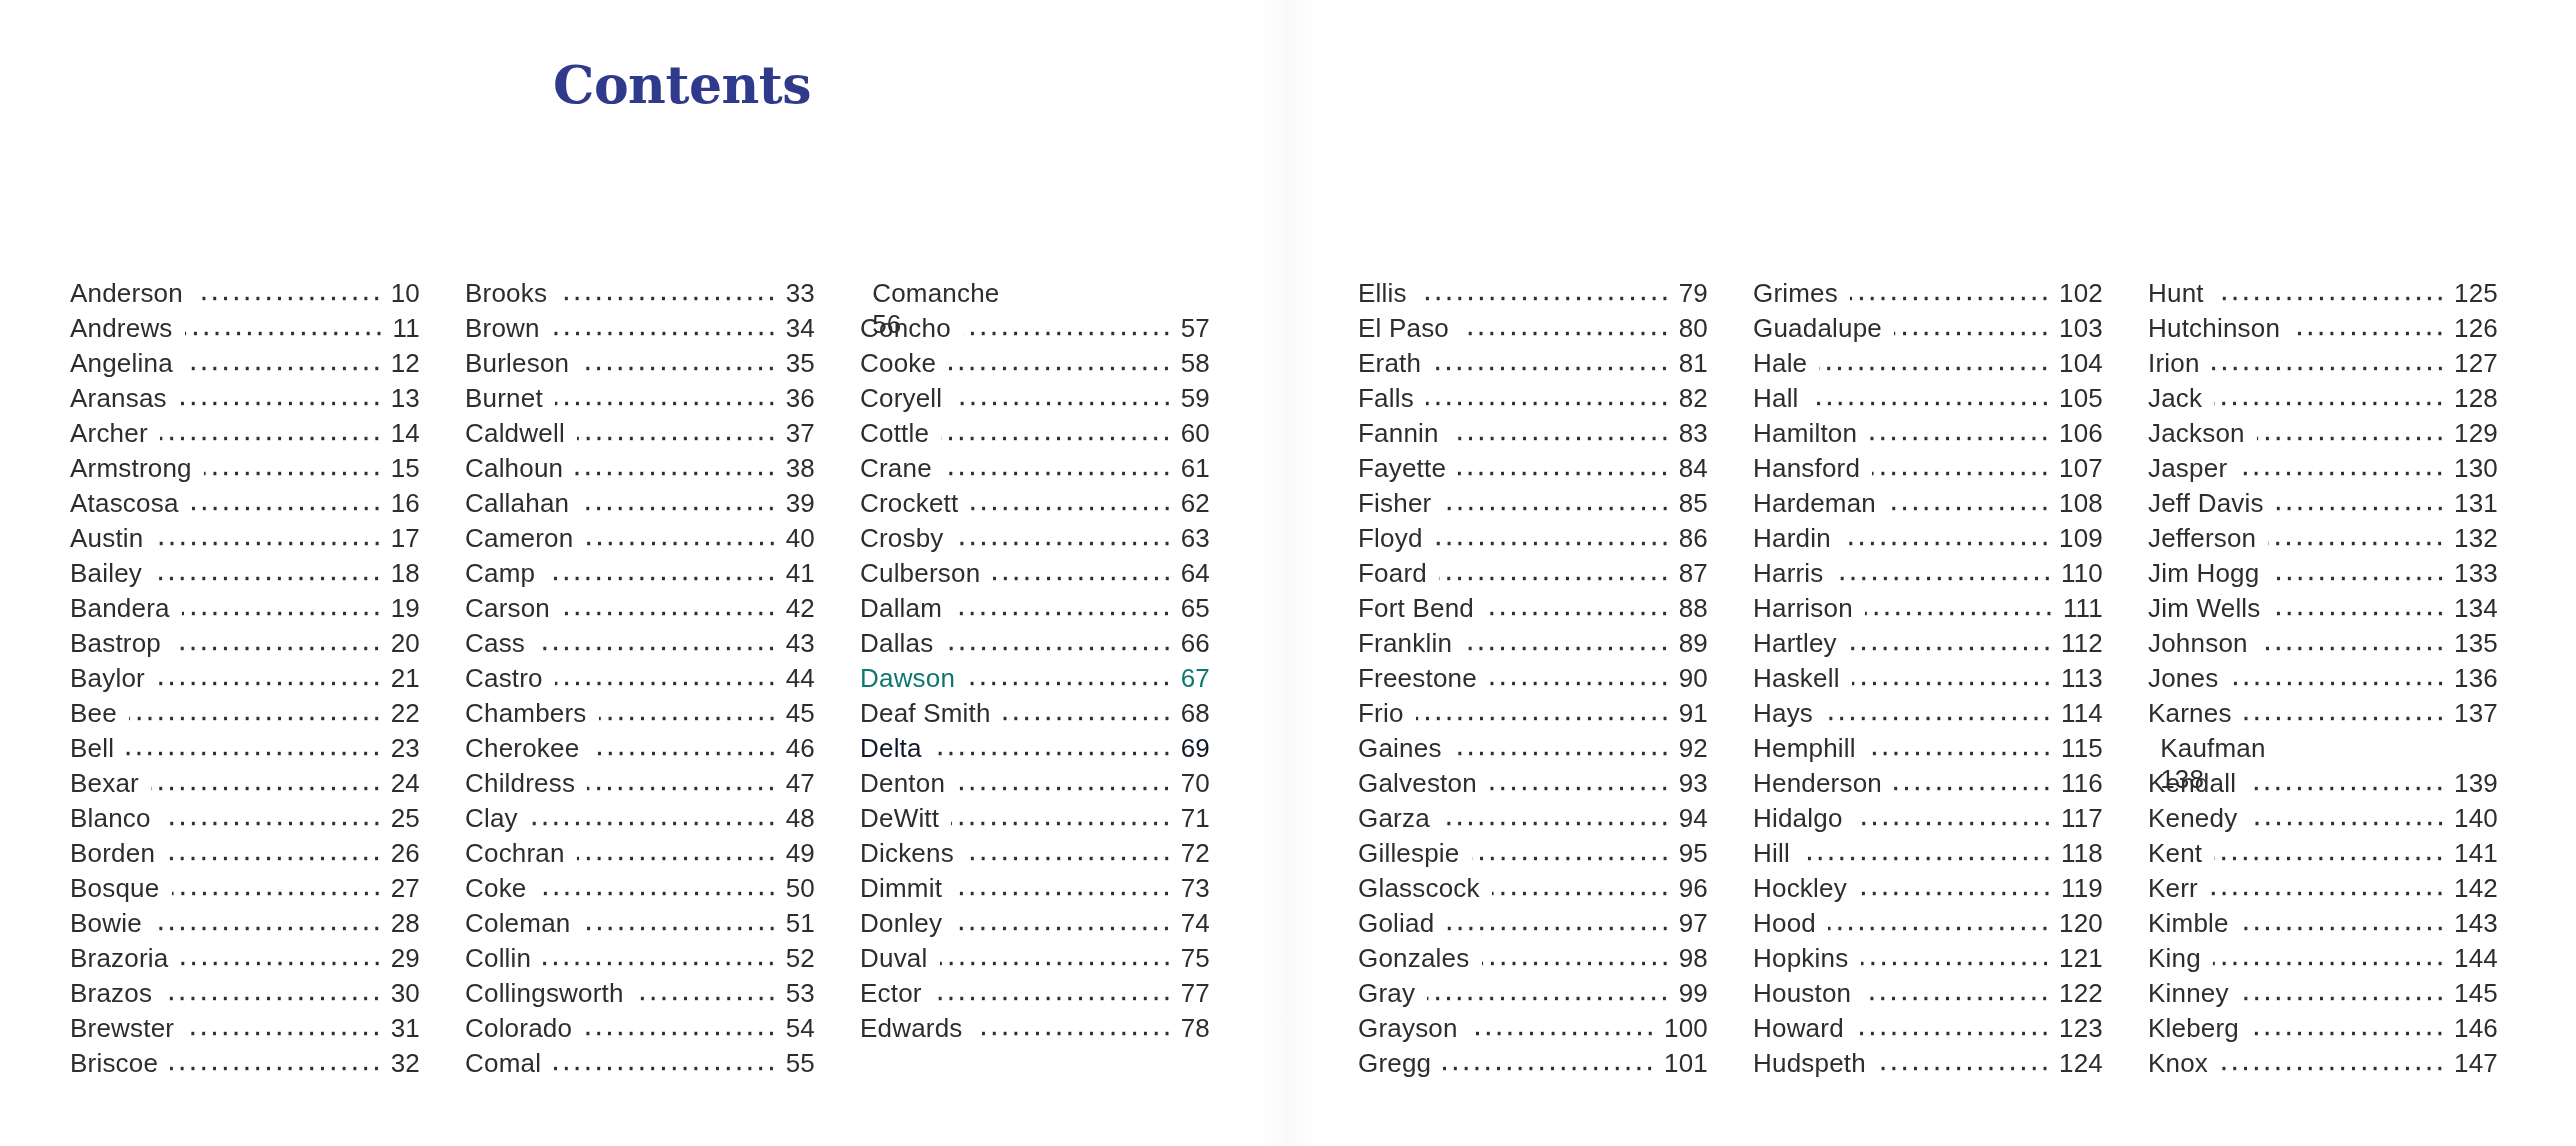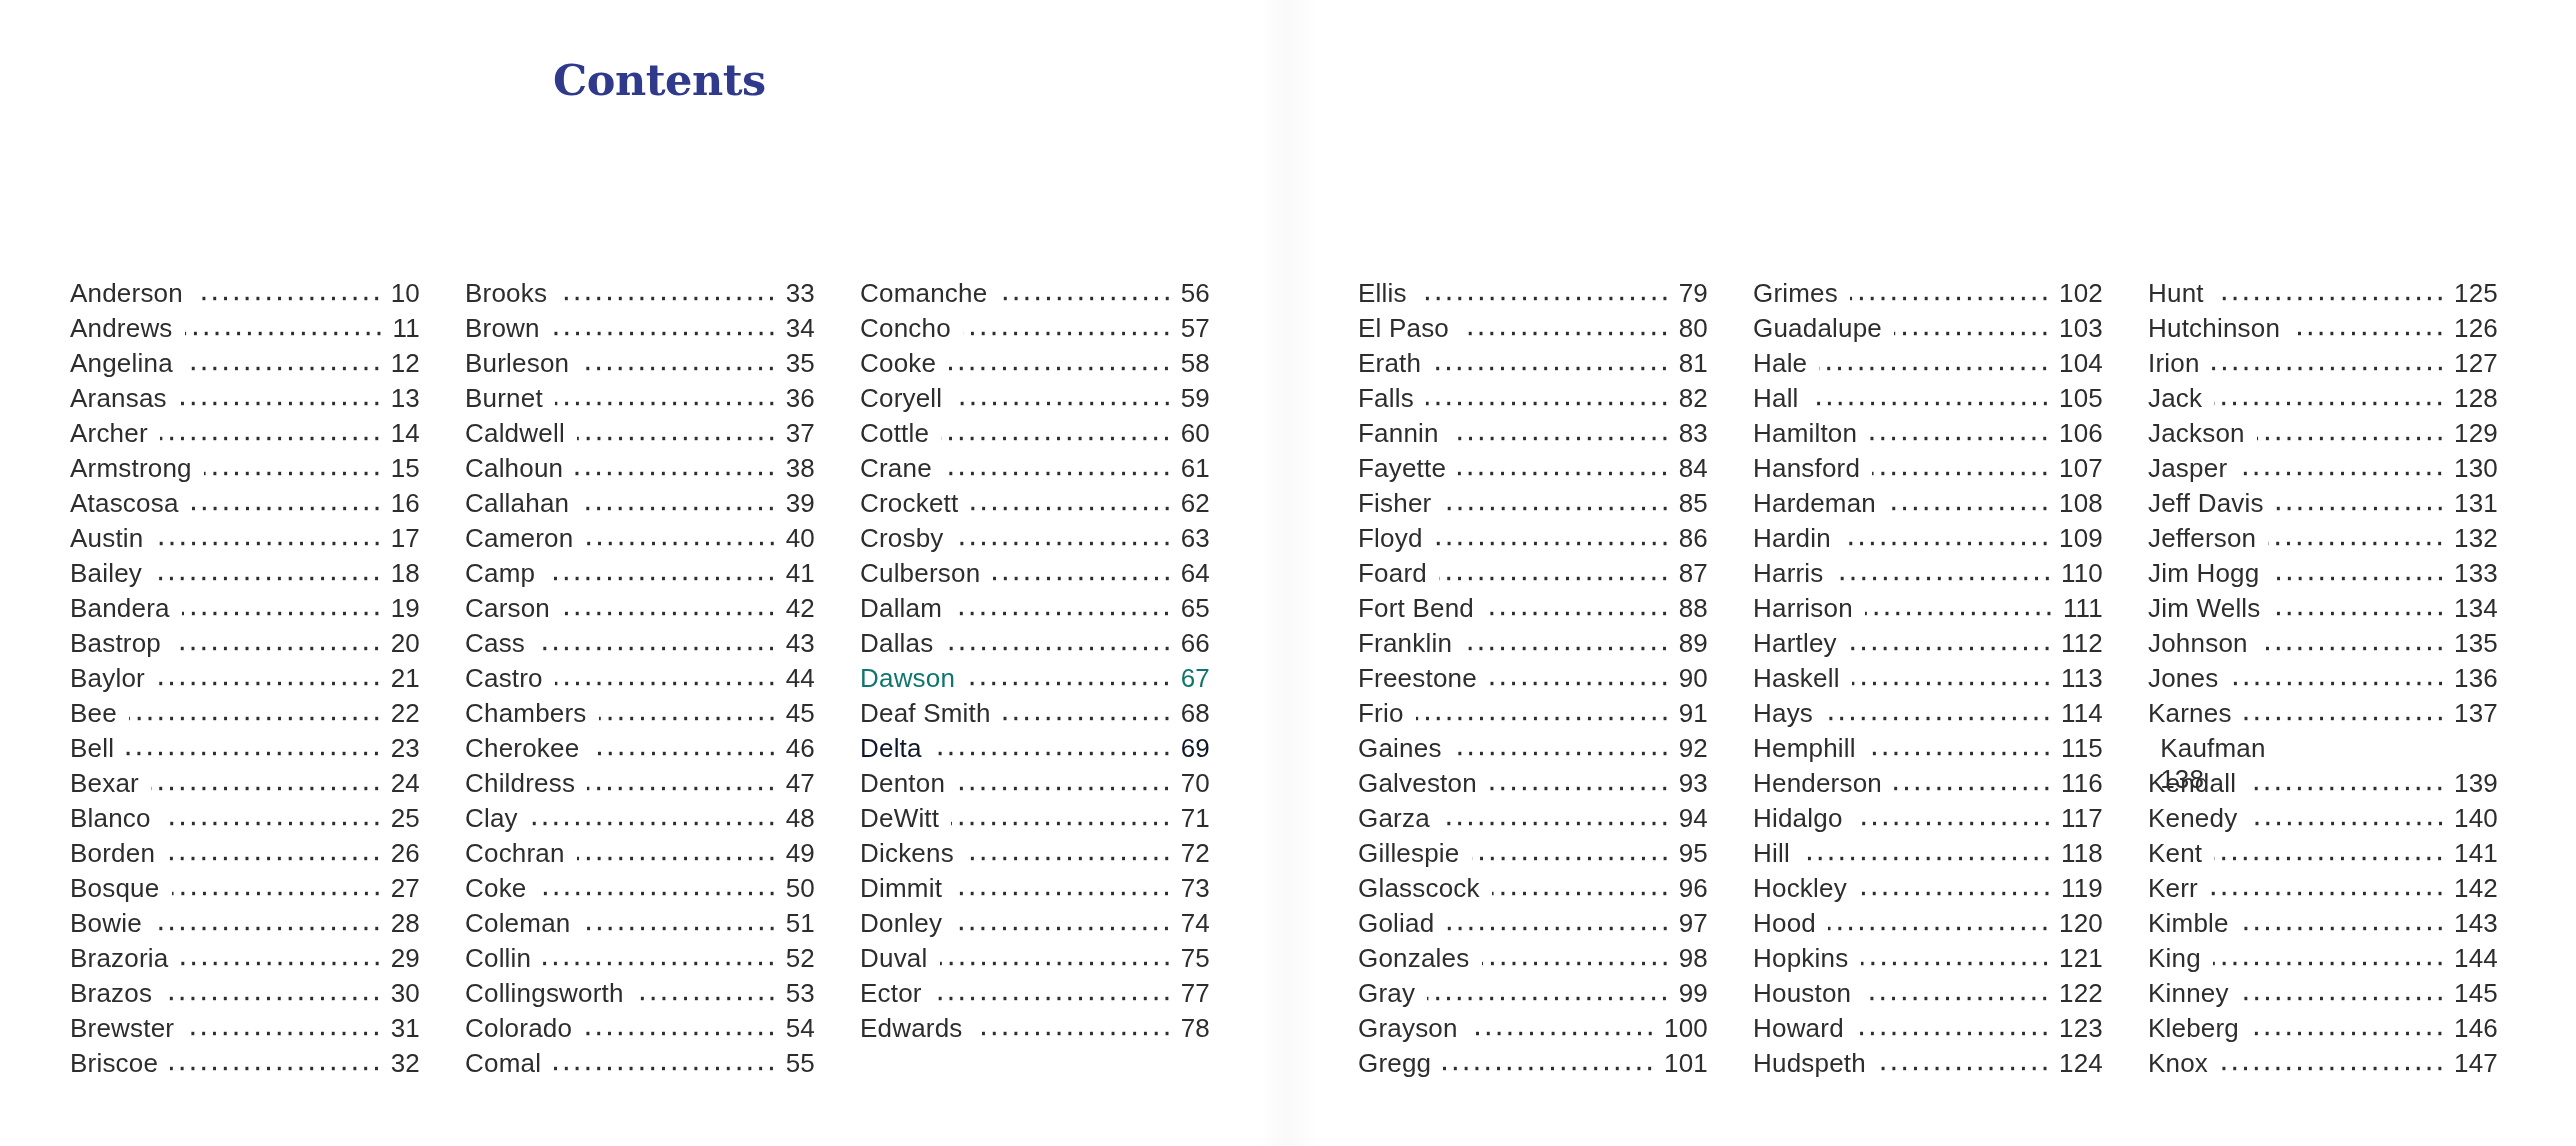--- a/index.html
+++ b/index.html
@@ -24,21 +24,21 @@
     background: linear-gradient(to right, rgba(0,0,0,0) 0%, rgba(0,0,0,0.025) 50%, rgba(0,0,0,0) 100%);
     pointer-events: none;
   }
   .title {
     position: absolute;
     left: 553px;
     top: 59px;
     margin: 0;
     font-family: "DejaVu Serif", serif;
     font-weight: 700;
-    font-size: 43px;
+    font-size: 52px;
     line-height: 1;
     letter-spacing: -0.5px;
   }
   .toc-col {
     position: absolute;
     top: 278px;
     width: 350px;
   }
   .toc-row {
     display: flex;
@@ -294,21 +294,21 @@
           <span class="leader" style="background-image: radial-gradient(circle, rgb(45, 45, 45) 1.7px, rgba(0, 0, 0, 0) 1.9px); background-size: 10.8px 6.6px;"></span>
           <span class="pagenum">54</span>
         </div>
         <div class="toc-row" style="color: rgb(45, 45, 45);">
           <span class="name">Comal</span>
           <span class="leader" style="background-image: radial-gradient(circle, rgb(45, 45, 45) 1.7px, rgba(0, 0, 0, 0) 1.9px); background-size: 10.8px 6.6px;"></span>
           <span class="pagenum">55</span>
         </div>
       </div>
       <div class="toc-col" style="left: 860px;">
-        <div class="toc-row" style="color: rgb(45, 45, 45);">
+        <div class="toc-row" style="color: rgb(45, 45, 45); flex-direction: column;">
           <span class="name">Comanche</span>
           <span class="leader" style="background-image: radial-gradient(circle, rgb(45, 45, 45) 1.7px, rgba(0, 0, 0, 0) 1.9px); background-size: 10.8px 6.6px;"></span>
           <span class="pagenum">56</span>
         </div>
         <div class="toc-row" style="color: rgb(45, 45, 45);">
           <span class="name">Concho</span>
           <span class="leader" style="background-image: radial-gradient(circle, rgb(45, 45, 45) 1.7px, rgba(0, 0, 0, 0) 1.9px); background-size: 10.8px 6.6px;"></span>
           <span class="pagenum">57</span>
         </div>
         <div class="toc-row" style="color: rgb(45, 45, 45);">

